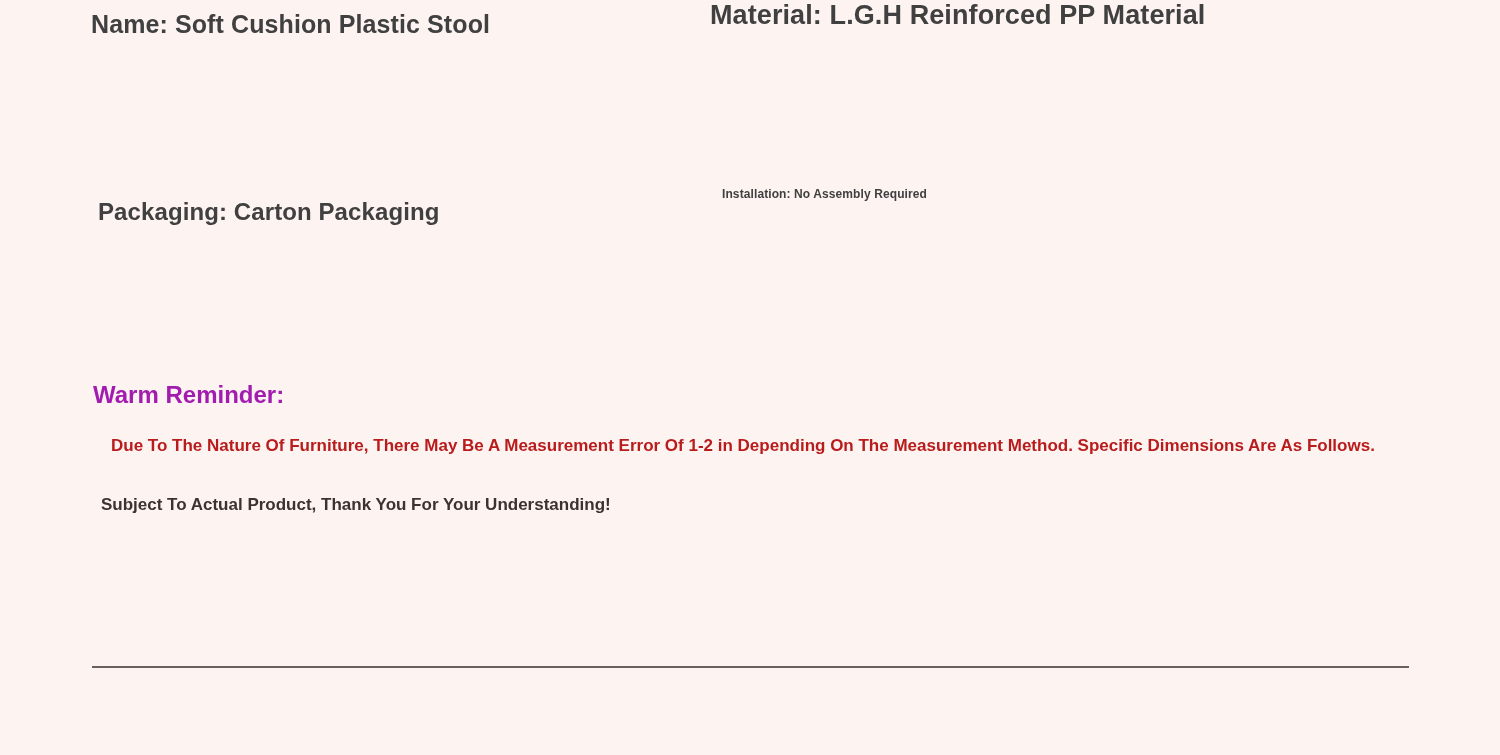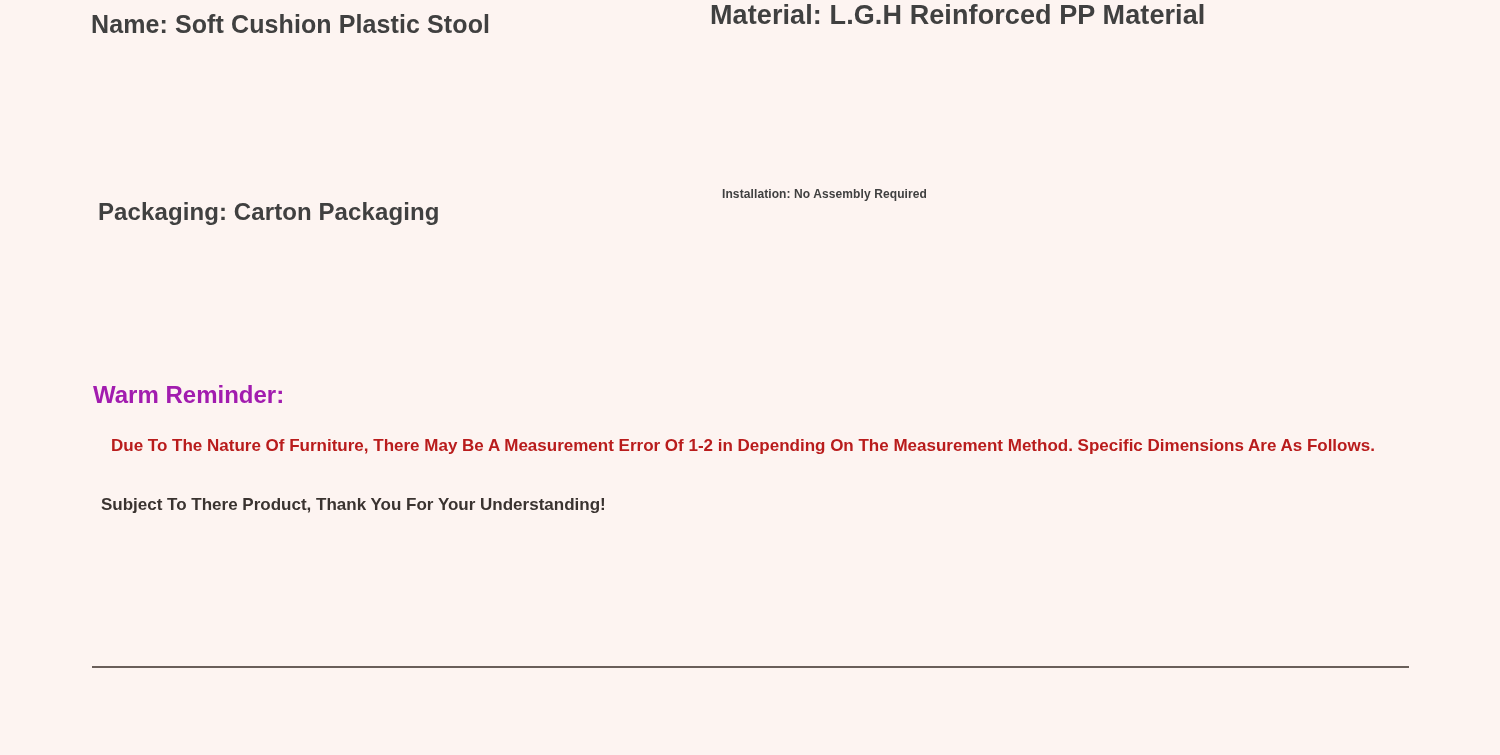--- a/index.html
+++ b/index.html
@@ -99,17 +99,17 @@
   <div class="spec-item spec-material">Material: L.G.H Reinforced PP Material</div>
 
   <div class="spec-item spec-packaging">Packaging: Carton Packaging</div>
 
   <div class="spec-item spec-installation">Installation: No Assembly Required</div>
 
   <div class="reminder-title">Warm Reminder:</div>
 
   <div class="reminder-line-1">Due To The Nature Of Furniture, There May Be A Measurement Error Of 1-2 in Depending On The Measurement Method. Specific Dimensions Are As Follows.</div>
 
-  <div class="reminder-line-2">Subject To There Product, Thank You For Your Understanding!</div>
+  <div class="reminder-line-2">Subject To Actual Product, Thank You For Your Understanding!</div>
 
   <div class="divider"></div>
 
 </div>
 
 </body></html>

